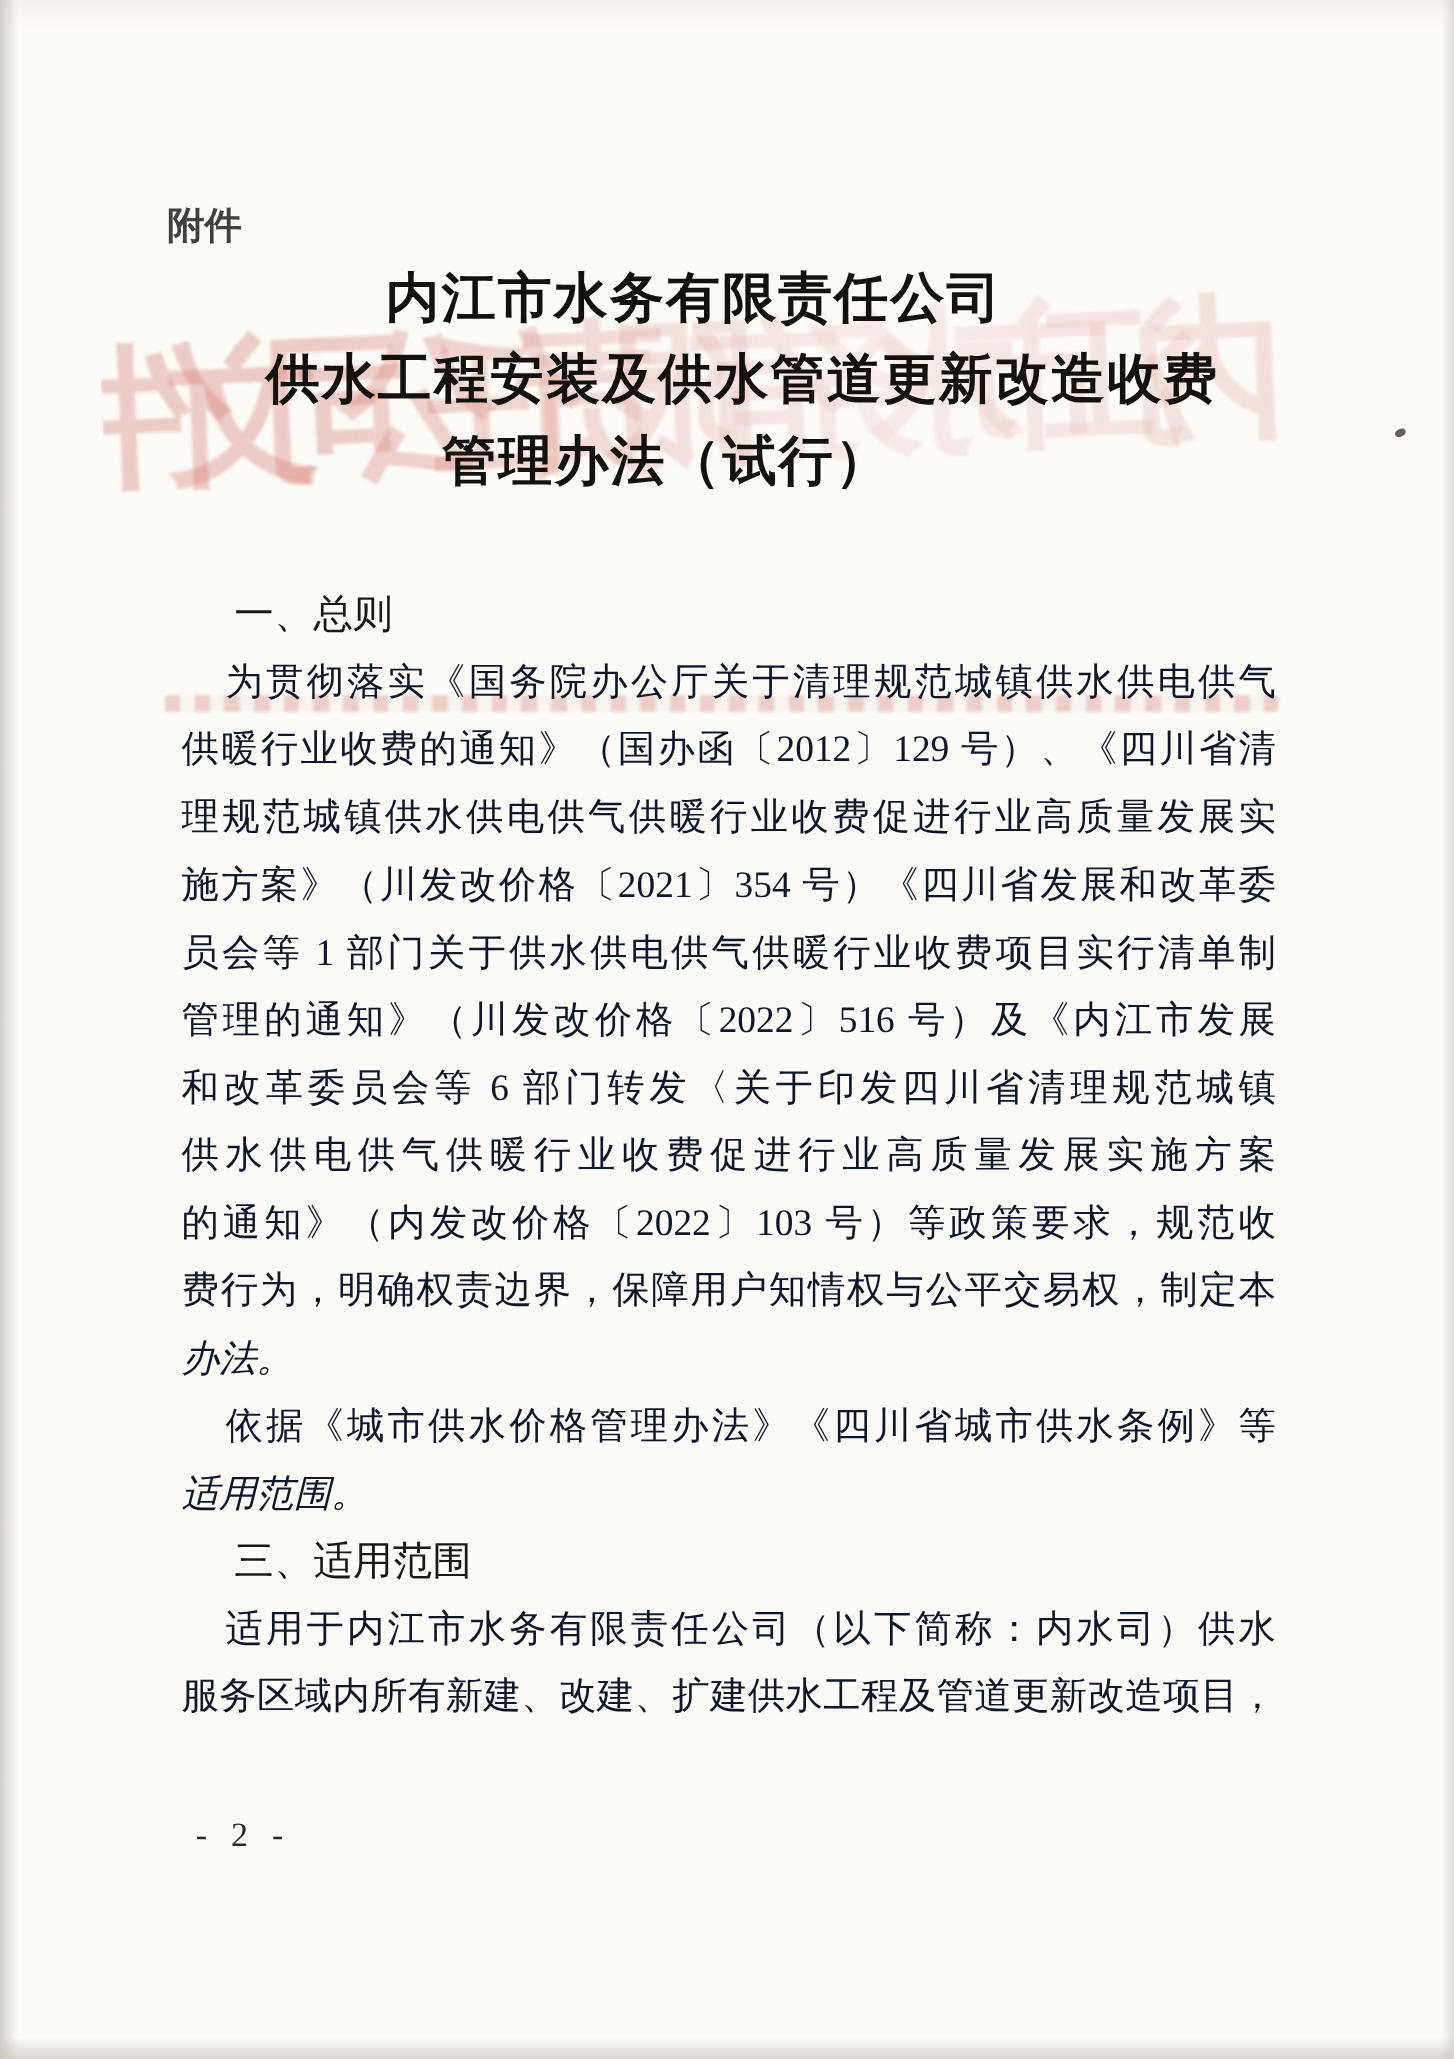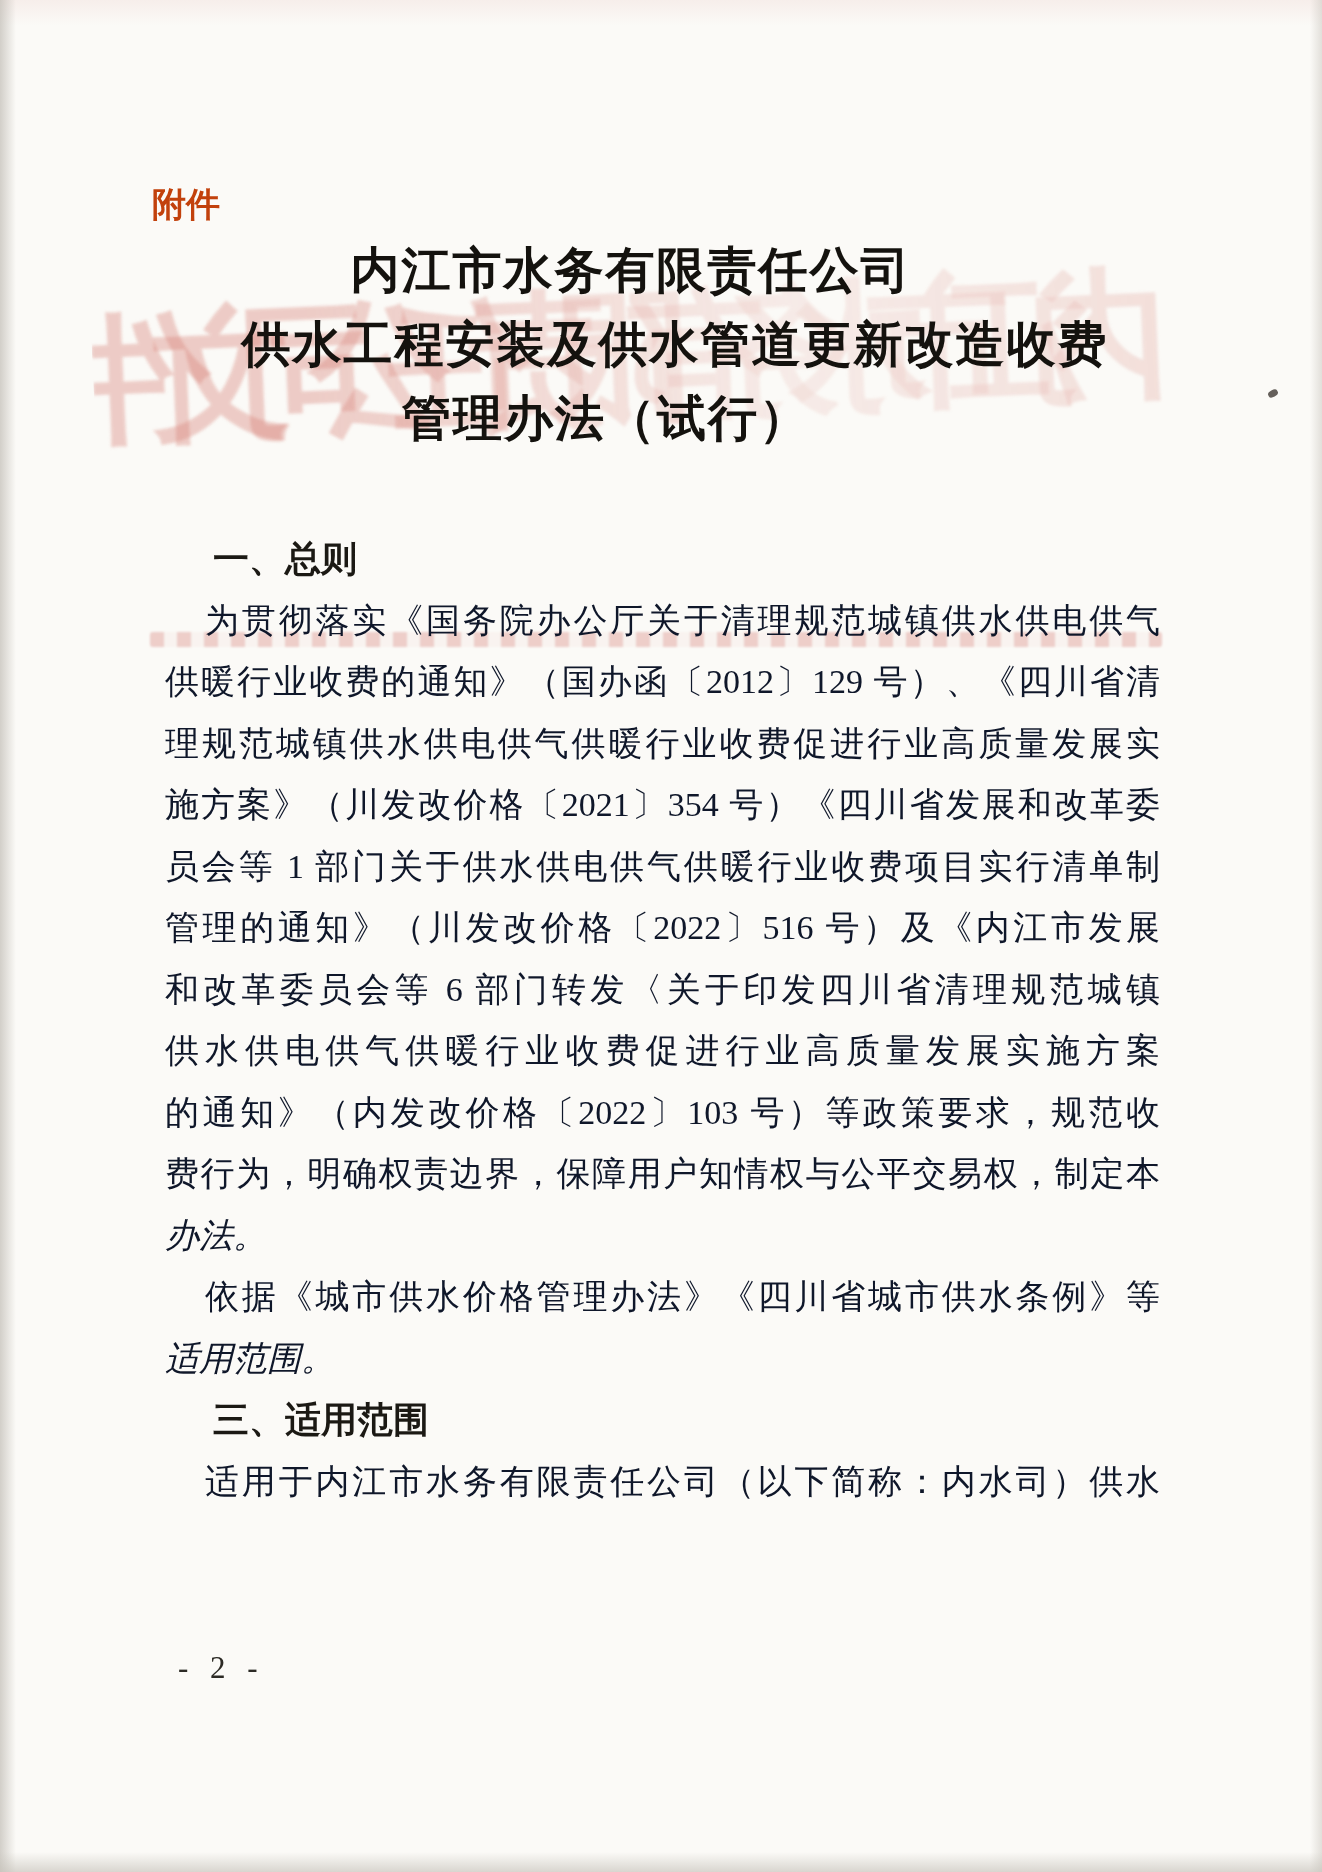--- a/index.html
+++ b/index.html
@@ -42,21 +42,21 @@
   }
   .ink-speck {
     position:absolute; left:1268px; top:390px; width:10px; height:7px;
     background:#4a4440; border-radius:50%/40%;
     transform:rotate(-28deg); opacity:.85;
   }
 
   .attachment-label {
     position:absolute; left:152px; top:182px;
     font-family:"DejaVu Sans",sans-serif; font-weight:600;
-    font-size:34px; color:#c2410c;
+    font-size:34px; color:#404040;
   }
   .title-line {
     position:absolute; left:0; width:100%; text-align:center;
     font-family:"DejaVu Sans",sans-serif; font-weight:700;
     font-size:49px; color:#14120e; letter-spacing:2px; white-space:nowrap;
   }
   .t1 { top:238px; transform:translateX(-30px); }
   .t2 { top:312px; transform:translateX(14px);  }
   .t3 { top:386px; transform:translateX(-55px); }
 
@@ -65,21 +65,21 @@
     font-size:34px;
   }
   .line {
     height:61.5px; line-height:61.5px;
     text-align:justify; text-align-last:justify; text-justify:inter-character;
     color:#0f172a;
   }
   .line.indent { text-indent:40px; }
   .line.short  { text-align:left; text-align-last:left;font-style:italic; }
   .line.heading {
-    font-family:"DejaVu Sans",sans-serif; font-weight:700; font-size:36px;
+    font-family:"DejaVu Sans",sans-serif; font-weight:400; font-size:36px;
     text-align:left; text-align-last:left; padding-left:48px; color:#1b1914;
   }
   .page-number {
     position:absolute; left:178px; top:1650px;
     font-size:31px; letter-spacing:7px; color:#2c2a25; white-space:pre;
   }
 </style>
 </head>
 <body>
 
@@ -108,20 +108,21 @@
     <div class="line">供水供电供气供暖行业收费促进行业高质量发展实施方案</div>
     <div class="line">的通知》（内发改价格〔2022〕103 号）等政策要求，规范收</div>
     <div class="line">费行为，明确权责边界，保障用户知情权与公平交易权，制定本</div>
     <div class="line short">办法。</div>
 
     <div class="line indent">依据《城市供水价格管理办法》《四川省城市供水条例》等</div>
     <div class="line short">适用范围。</div>
 
     <div class="line heading">三、适用范围</div>
     <div class="line indent">适用于内江市水务有限责任公司（以下简称：内水司）供水</div>
+    <div class="line">服务区域内所有新建、改建、扩建供水工程及管道更新改造项目，</div>
 
   </div>
 
   <div class="page-number">- 2 -</div>
 
   <div class="edge edge-top"></div>
   <div class="edge edge-left"></div>
   <div class="edge edge-right"></div>
   <div class="edge edge-bottom"></div>
 

